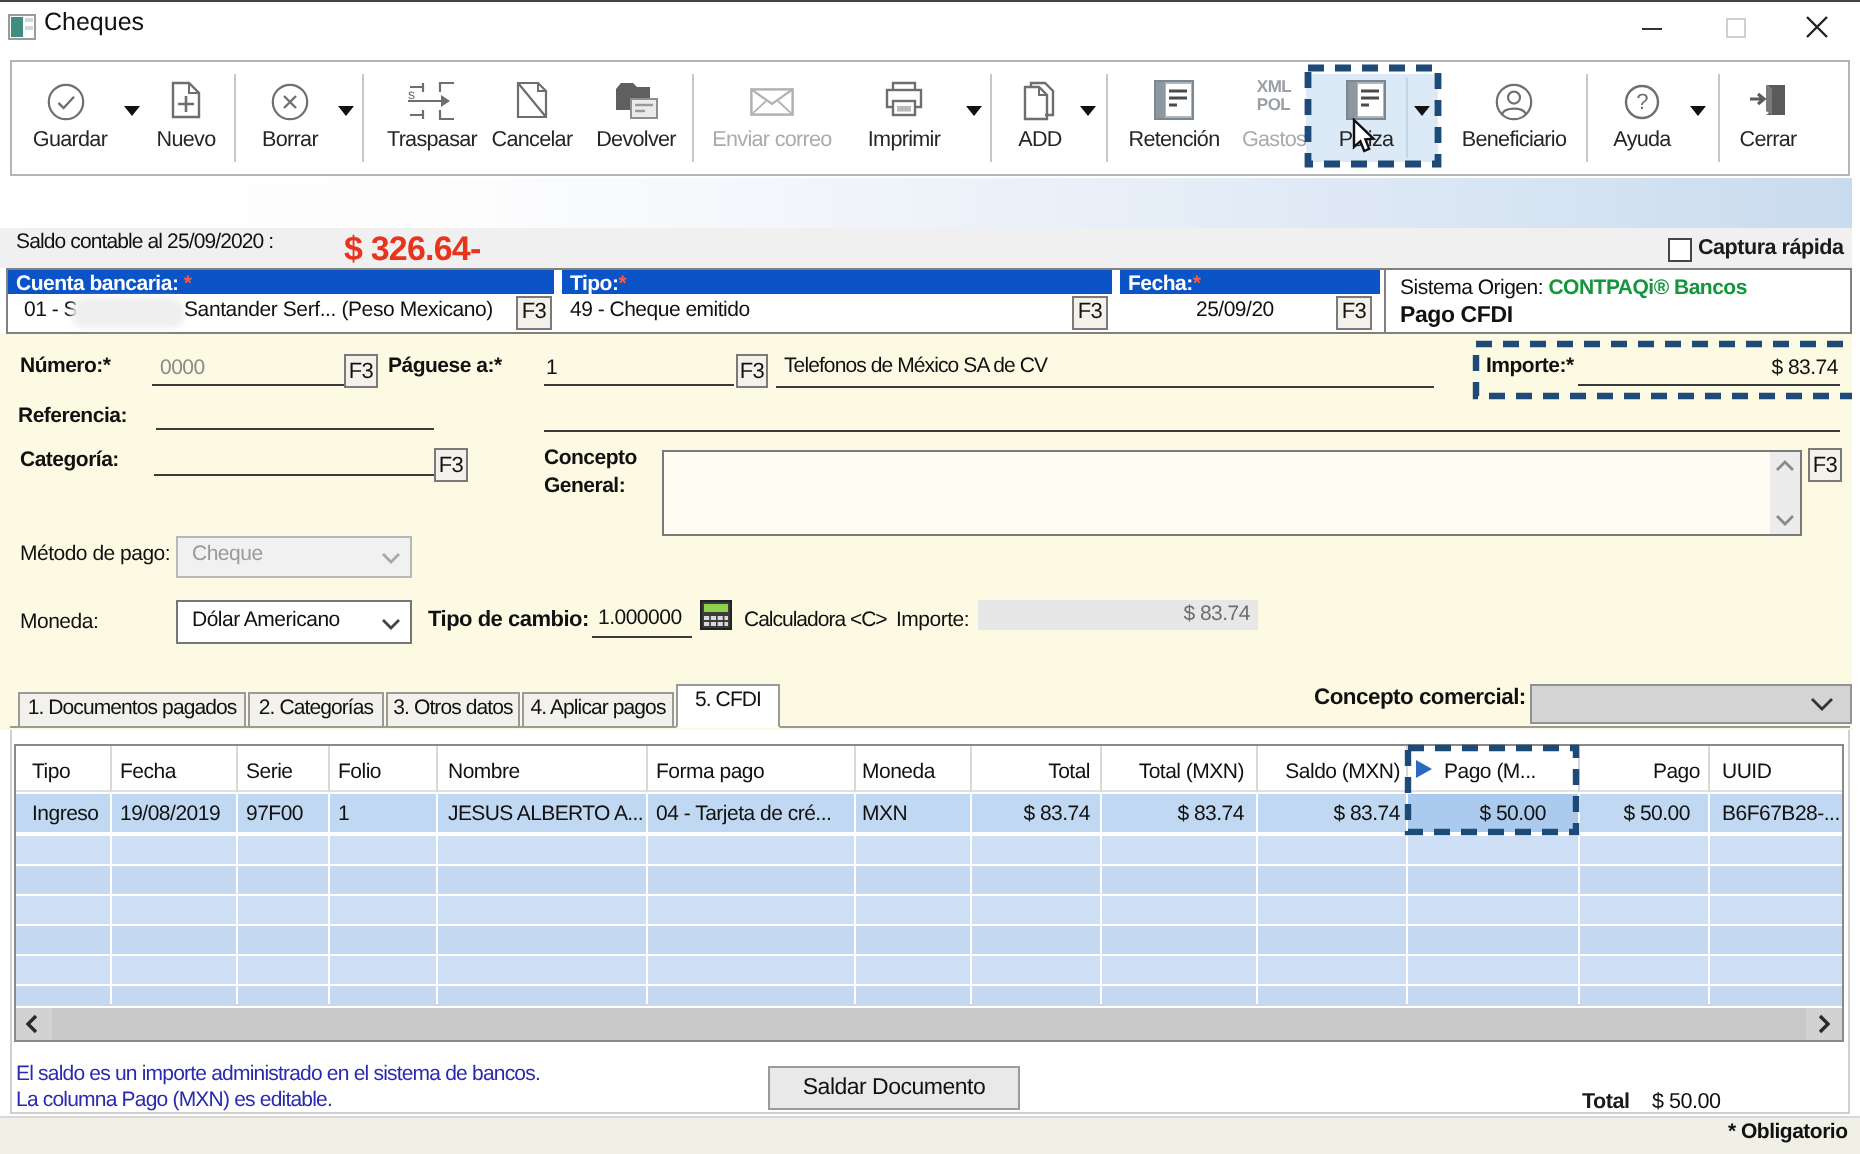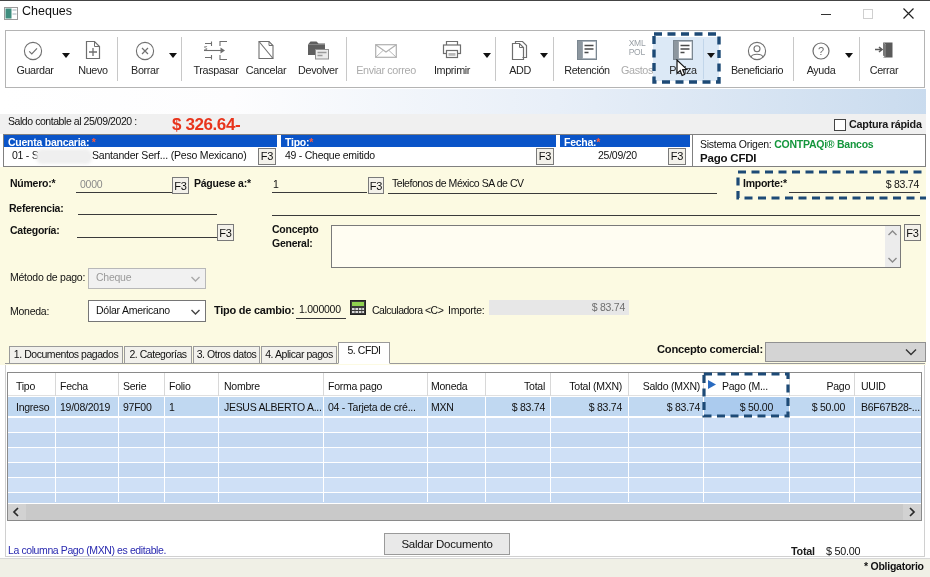--- a/index.html
+++ b/index.html
@@ -113,21 +113,21 @@
   <div class="tb-sep" style="left:553px"></div>
 
   <svg class="tb-ico" style="left:587px" width="20" height="20">
       <rect x="0.5" y="0.5" width="19" height="19" fill="#aeb6be" stroke="#7b8791"></rect>
       <rect x="1" y="1" width="4.5" height="18" fill="#8d979f"></rect>
       <rect x="6" y="2" width="12.5" height="16" fill="#fff"></rect>
       <path d="M7.5 5.5 h9 M7.5 9 h9 M7.5 12.5 h4" stroke="#4a4a4a" stroke-width="1.4"></path>
     </svg>
   <div class="tb-lbl" style="left:587px">Retención</div>
 
-  <div class="ab" style="left:637px;top:38px;transform:translateX(-50%);color:#9aa0a6;font-weight:normal;font-size:8.5px;line-height:9px;text-align:left">XML<br>POL</div>
+  <div class="ab" style="left:637px;top:38px;transform:translateX(-50%);color:#9aa0a6;font-weight:bold;font-size:8.5px;line-height:9px;text-align:left">XML<br>POL</div>
   <div class="tb-lbl" style="left:637px;color:#ababab">Gastos</div>
 
   <div class="ab" style="left:653px;top:36px;width:66px;height:44px;background:#dce9f6"></div>
   <div class="ab" style="left:703px;top:38px;width:1px;height:40px;background:#c2d6ea"></div>
   <svg class="tb-ico" style="left:683px" width="20" height="20">
       <rect x="0.5" y="0.5" width="19" height="19" fill="#aeb6be" stroke="#7b8791"></rect>
       <rect x="1" y="1" width="4.5" height="18" fill="#8d979f"></rect>
       <rect x="6" y="2" width="12.5" height="16" fill="#fff"></rect>
       <path d="M7.5 5.5 h9 M7.5 9 h9 M7.5 12.5 h4" stroke="#4a4a4a" stroke-width="1.4"></path>
     </svg>
@@ -353,20 +353,21 @@
   <svg class="ab" style="left:12px;top:506px" width="8" height="10" fill="none" stroke="#2a2a2a">
       <path d="M6 1 L2 5 L6 9" stroke-width="1.7"></path>
     </svg>
   <div class="ab" style="left:903px;top:503px;width:18px;height:16px;background:#d2d2d2"></div>
   <svg class="ab" style="left:908px;top:506px" width="8" height="10" fill="none" stroke="#2a2a2a">
       <path d="M2 1 L6 5 L2 9" stroke-width="1.7"></path>
     </svg>
 
   <div class="ab" style="left:926px;top:86px;width:4px;height:471px;background:#fff"></div>
 
+  <div class="ab" style="left:8px;top:530px;color:#2a2ab0;letter-spacing:-0.4px">El saldo es un importe administrado en el sistema de bancos.</div>
   <div class="ab" style="left:8px;top:543px;color:#2a2ab0;letter-spacing:-0.4px">La columna Pago (MXN) es editable.</div>
   <div class="ab" style="left:384px;top:532px;width:126px;height:22px;background:#e9e9e9;border:1px solid #9a9a9a;box-sizing:border-box;text-align:center;line-height:20px;font-size:11.5px;color:#111">Saldar Documento</div>
   <div class="ab b" style="left:791px;top:544px;font-size:10.8px">Total</div>
   <div class="ab" style="left:826px;top:544px;font-size:10.8px;color:#111">$ 50.00</div>
   <div class="ab" style="left:0;top:557px;width:930px;height:19px;background:#f0f0e6;border-top:1px solid #d8d8d8"></div>
   <div class="ab b" style="left:864px;top:559px;color:#111">* Obligatorio</div>
 
 </div>
 
 </body></html>

